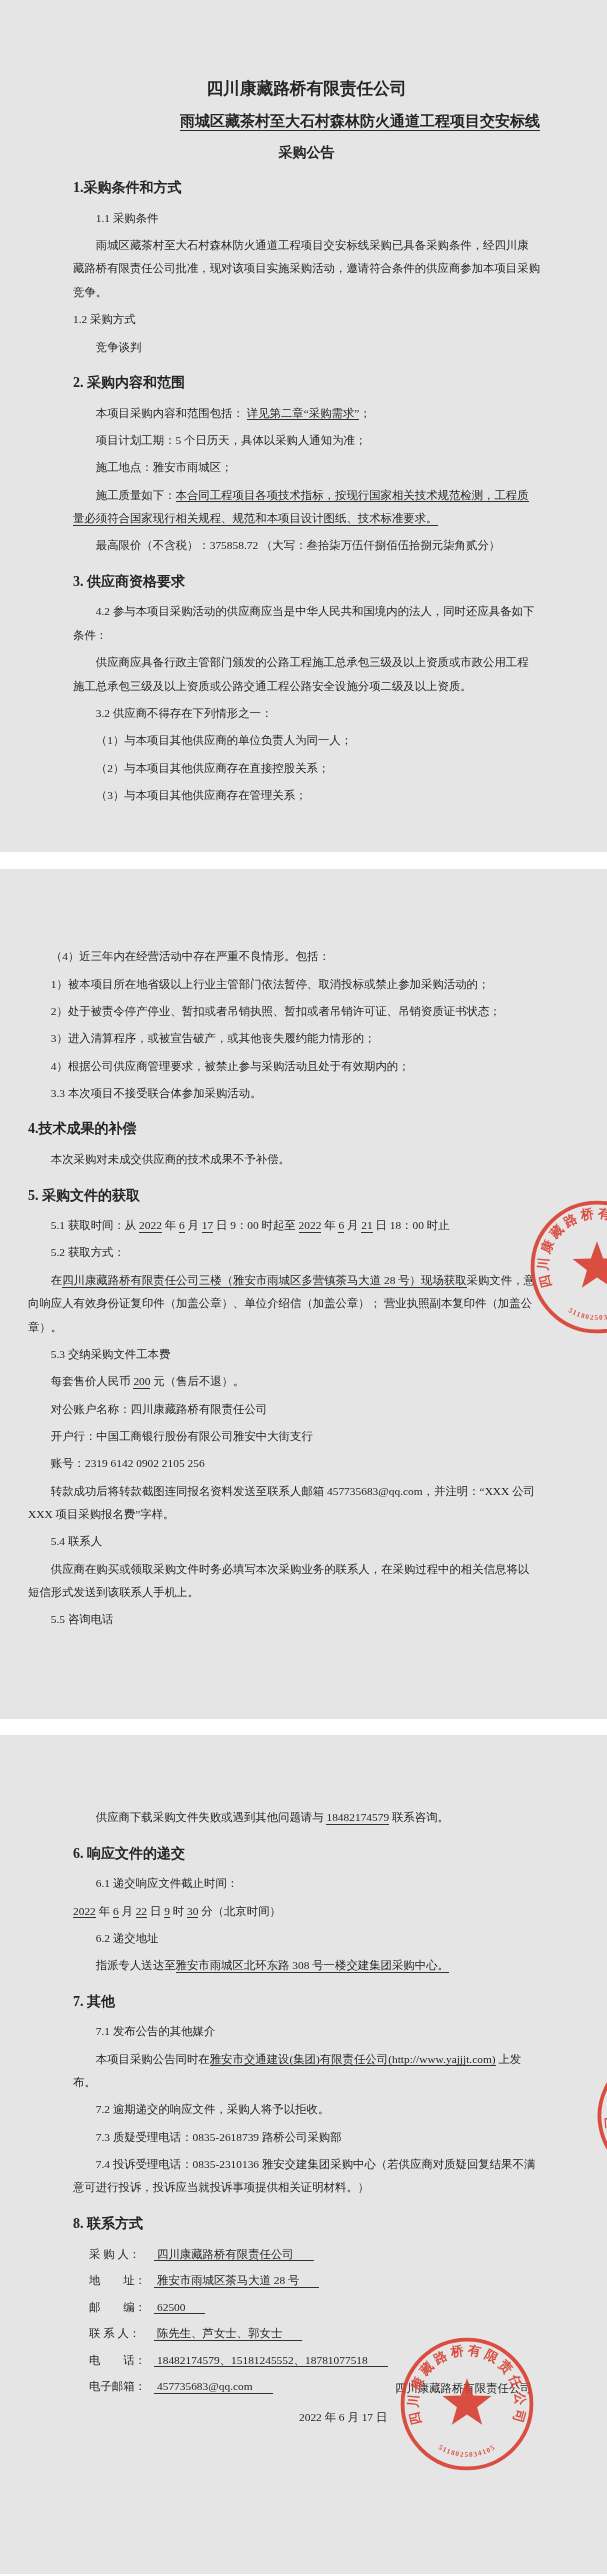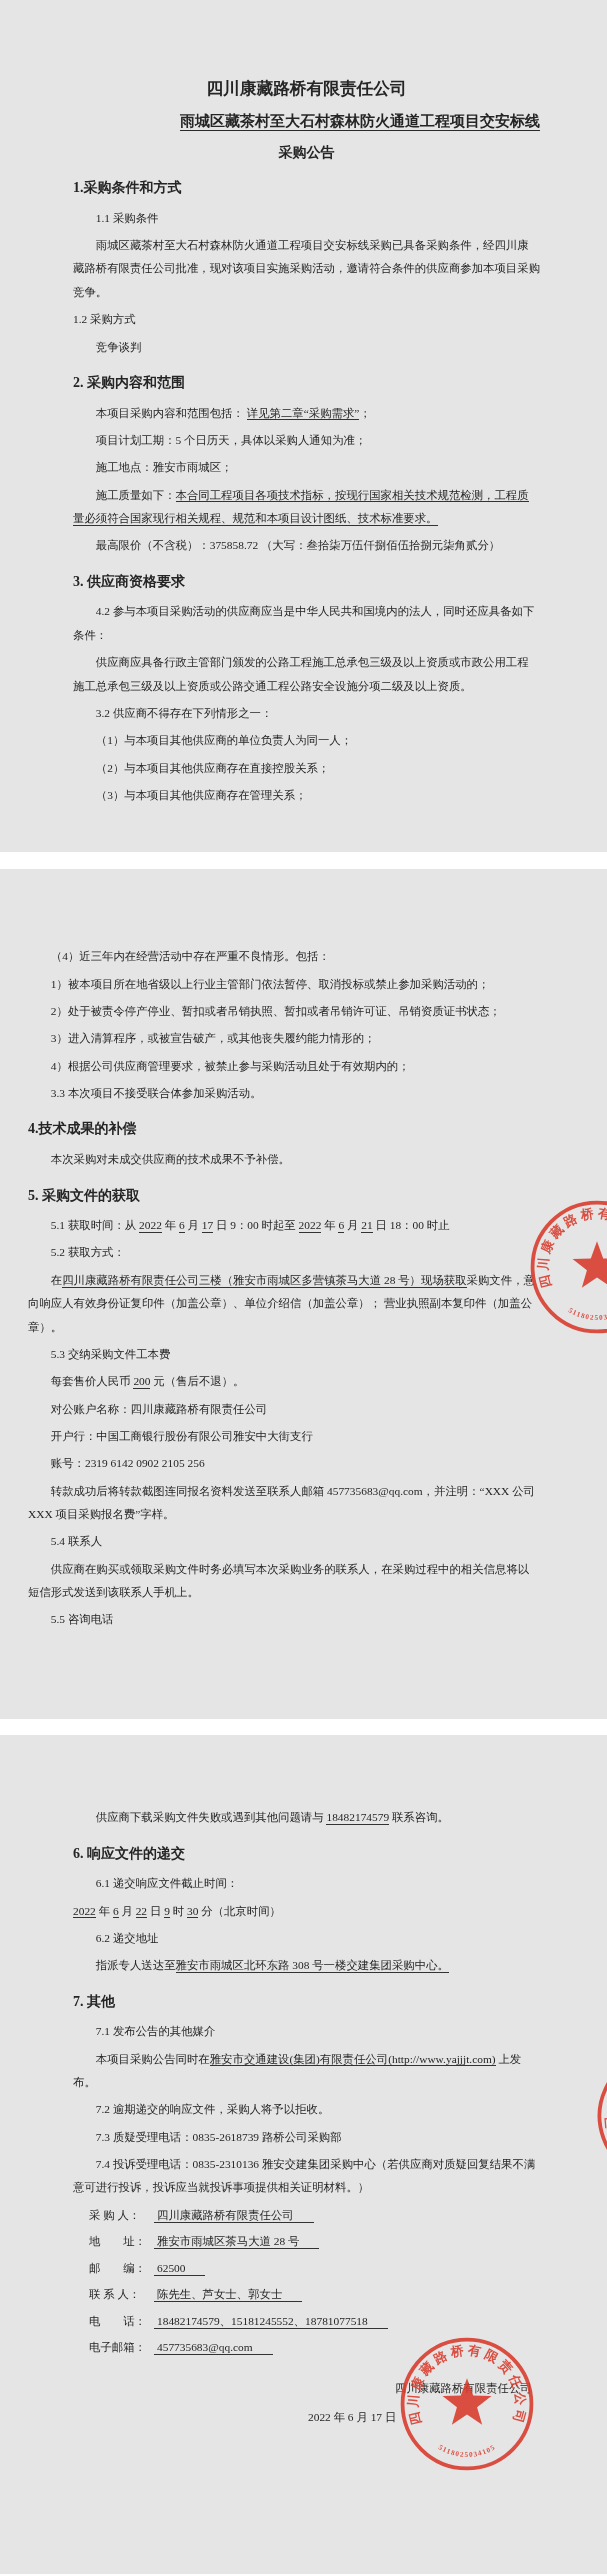--- a/index.html
+++ b/index.html
@@ -17,21 +17,21 @@
   .doc-project .t{border-bottom:1.5px solid #2a2a2a;padding-bottom:1.5px;}
   .doc-notice{text-align:center;font-size:14px;font-weight:bold;margin:0 0 12px 0;}
   h2.sec{font-size:14px;font-weight:bold;margin:12px 0 7.6px 0;line-height:23px;}
   p{margin:3.8px 0;}
   .ind{text-indent:2em;}
   .u, span.u{border-bottom:1.1px solid #333;padding-bottom:0.8px;}
   .contact-row{margin:3px 16px;}
   .contact-row .lab{display:inline-block;min-width:65px;}
   .contact-row .val{border-bottom:1.1px solid #333;padding:0 20px 0.8px 3px;}
   .sign-company{position:absolute;left:395px;top:642px;font-size:11.4px;}
-  .sign-date{position:absolute;left:308px;top:671px;font-size:11.4px;}
+  .sign-date{position:absolute;left:299px;top:671px;font-size:11.4px;}
   .stamp{position:absolute;pointer-events:none;opacity:0.88;}
   .stamp-main{left:395px;top:597px;}
   .stamp-p2{left:525px;top:326px;}
   .stamp-p3edge{left:592px;top:309px;transform:rotate(160deg);}
   .seal-txt{fill:#d93a2b;font-weight:bold;}
 </style>
 </head>
 <body>
 
 <div class="page page1">
@@ -109,20 +109,21 @@
   <p class="ind">6.2 递交地址</p>
   <p class="ind"><span>指派专人送达至</span><span class="u">雅安市雨城区北环东路 308 号一楼交建集团采购中心。</span></p>
 
   <h2 class="sec">7. 其他</h2>
   <p class="ind">7.1 发布公告的其他媒介</p>
   <p class="ind"><span>本项目采购公告同时在</span><span class="u">雅安市交通建设(集团)有限责任公司(http://www.yajjjt.com)</span><span> 上发布。</span></p>
   <p class="ind">7.2 逾期递交的响应文件，采购人将予以拒收。</p>
   <p class="ind">7.3 质疑受理电话：0835-2618739 路桥公司采购部</p>
   <p class="ind">7.4 投诉受理电话：0835-2310136 雅安交建集团采购中心（若供应商对质疑回复结果不满意可进行投诉，投诉应当就投诉事项提供相关证明材料。）</p>
 
+  <h2 class="sec">8. 联系方式</h2>
   <div class="contact-row">
     <span class="lab">采 购 人：</span><span class="val">四川康藏路桥有限责任公司</span>
   </div>
   <div class="contact-row">
     <span class="lab">地　　址：</span><span class="val">雅安市雨城区茶马大道 28 号</span>
   </div>
   <div class="contact-row">
     <span class="lab">邮　　编：</span><span class="val">62500</span>
   </div>
   <div class="contact-row">

